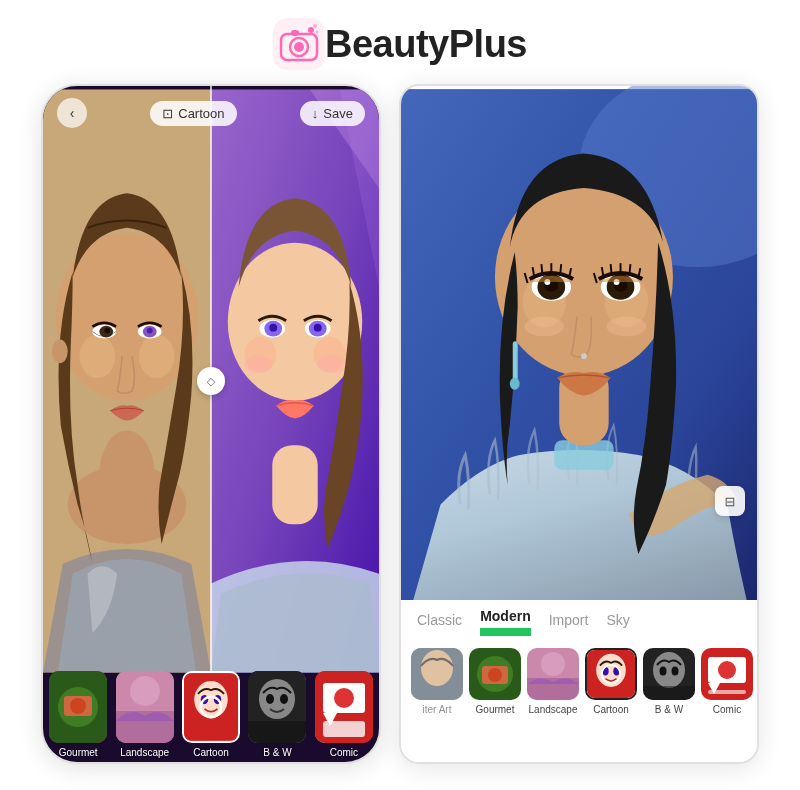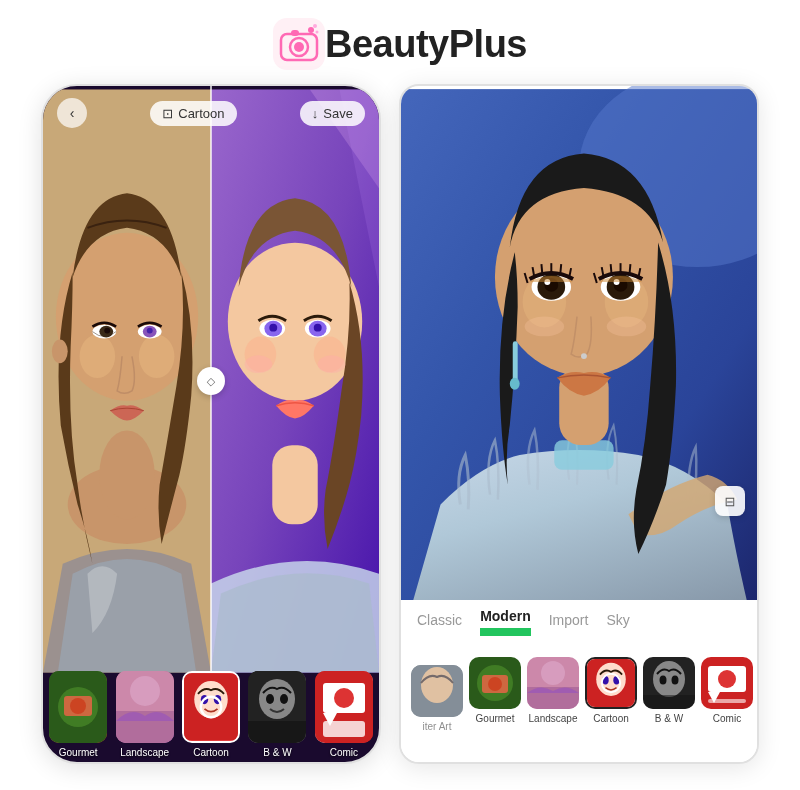--- a/index.html
+++ b/index.html
@@ -295,21 +295,20 @@
       font-size: 13px;
       color: #555;
       box-shadow: 0 2px 6px rgba(0,0,0,0.15);
     }
 
     
     .partial-filter {
       opacity: 0.6;
       overflow: hidden;
       width: 30px;
-      margin-top: 17px;
     }
   </style>
 </head>
 <body>
 
 <div class="header">
 
   <svg class="logo-icon" viewBox="0 0 52 52" xmlns="http://www.w3.org/2000/svg">
     <rect width="52" height="52" rx="14" fill="#fff0f5"></rect>
     <rect x="3" y="3" width="46" height="46" rx="12" fill="#fff0f5"></rect>

